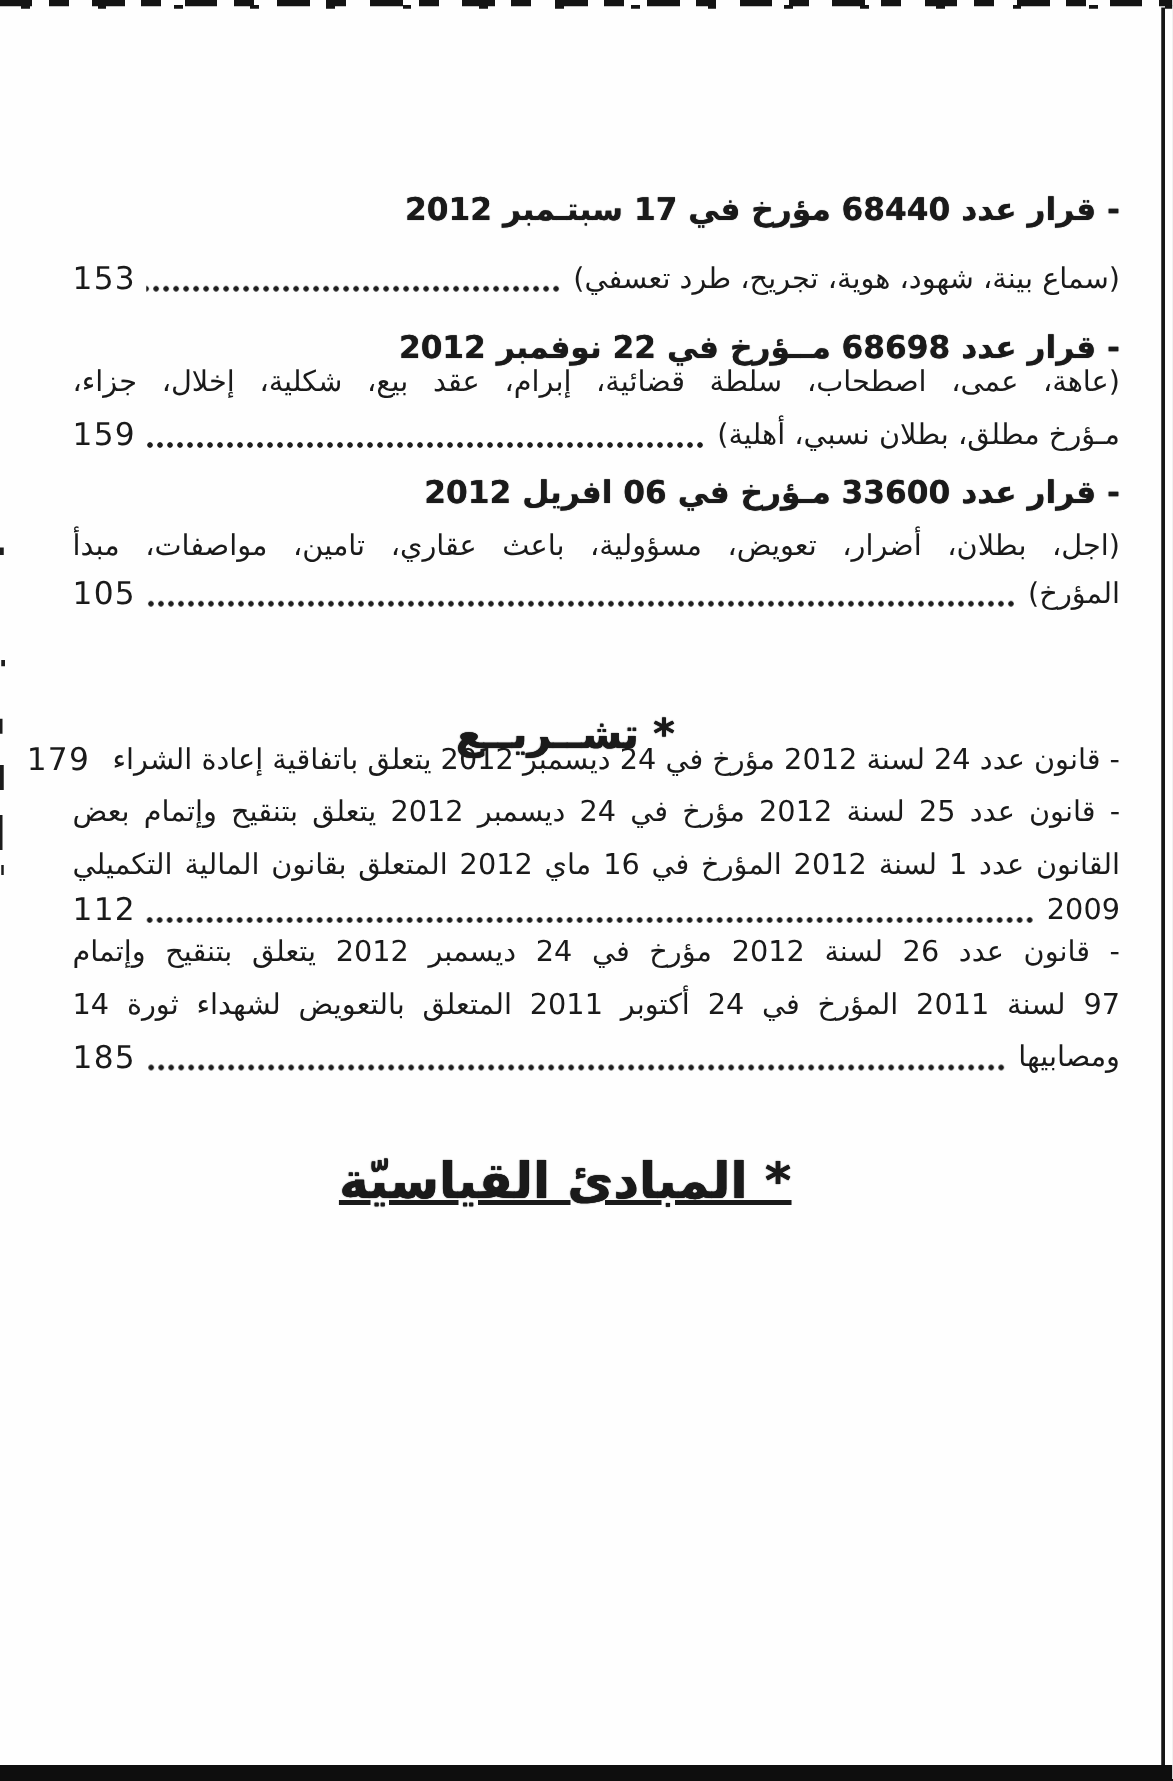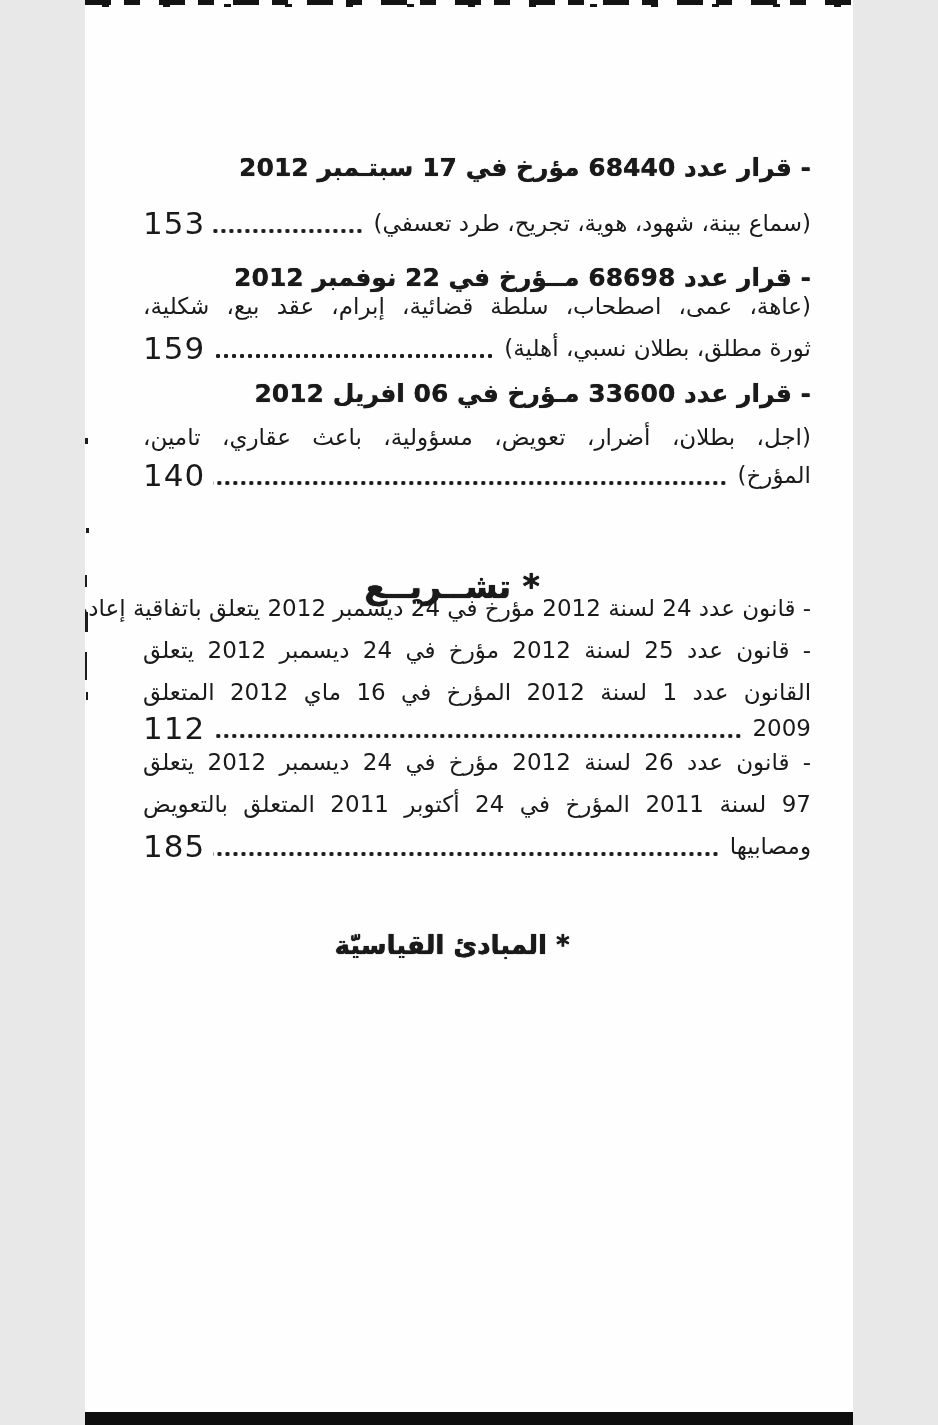--- a/index.html
+++ b/index.html
@@ -1,18 +1,18 @@
 <!DOCTYPE html>
 <html lang="ar" dir="rtl"><head>
 <meta charset="utf-8">
 <style>
   html,body{margin:0;padding:0;background:#e8e8e8;}
   .page{
     position:relative;
-    width:768px;height:1425px;
+    width:938px;height:1425px;
     margin:0 auto;
     background:#fefefe;
     overflow:hidden;
     font-family:"DejaVu Sans",sans-serif;
     color:#1a1a1a;
     direction:rtl;
   }
   
   .edge-top{
     position:absolute;top:0;left:0;right:0;height:5px;
@@ -55,31 +55,31 @@
   .leader-row{display:flex;align-items:stretch;}
   .leader-row .txt{flex:0 0 auto;}
   .dots{
     flex:1 1 auto;
     margin:0 10px 0 8px;
     background-image:radial-gradient(circle,#1c1c1c 1.9px,transparent 2.5px);
     background-size:8px 8px;
     background-repeat:repeat-x;
     background-position:right calc(100% - 8px);
   }
-  .pnum{flex:0 0 auto;font-size:31px;letter-spacing:1px;}
+  .pnum{flex:0 0 auto;font-size:25px;letter-spacing:1px;}
   .heading{
     position:absolute;right:92px;left:58px;
     text-align:center;
     font-weight:bold;
     text-shadow:0 0 1px currentColor, 0.4px 0 0 currentColor;
     direction:rtl;
     margin-top:44px;
   }
   .heading.h1{font-size:33px;line-height:46px;}
-  .heading.h2{font-size:26px;line-height:46px;}
+  .heading.h2{font-size:40px;line-height:46px;text-decoration:underline;}
 </style>
 </head>
 <body>
 
 <div class="page">
 
   <div class="edge-top"></div>
   <div class="edge-top2"></div>
   <div class="edge-right"></div>
   <div class="edge-bottom"></div>
@@ -93,31 +93,31 @@
   <div class="row title" style="top:148px;">- قرار عدد 68440 مؤرخ في 17 سبتـمبر 2012</div>
   <div class="row leader-row" style="top:203px;">
     <span class="txt">(سماع بينة، شهود، هوية، تجريح، طرد تعسفي)</span>
     <span class="dots"></span>
     <span class="pnum">153</span>
   </div>
 
   <div class="row title" style="top:258px;">- قرار عدد 68698 مــؤرخ في 22 نوفمبر 2012</div>
   <div class="row just" style="top:286px;">(عاهة، عمى، اصطحاب، سلطة قضائية، إبرام، عقد بيع، شكلية، إخلال، جزاء،</div>
   <div class="row leader-row" style="top:328px;">
-    <span class="txt">ثورة مطلق، بطلان نسبي، أهلية)</span>
+    <span class="txt">مـؤرخ مطلق، بطلان نسبي، أهلية)</span>
     <span class="dots"></span>
     <span class="pnum">159</span>
   </div>
 
   <div class="row title" style="top:374px;">- قرار عدد 33600 مـؤرخ في 06 افريل 2012</div>
   <div class="row just" style="top:417px;">(اجل، بطلان، أضرار، تعويض، مسؤولية، باعث عقاري، تامين، مواصفات، مبدأ</div>
   <div class="row leader-row" style="top:455px;">
     <span class="txt">المؤرخ)</span>
     <span class="dots"></span>
-    <span class="pnum">140</span>
+    <span class="pnum">105</span>
   </div>
 
   <div class="heading h1" style="top:520px;">* تشــريــع</div>
 
   <div class="row leader-row" style="top:588px;">
     <span class="txt">- قانون عدد 24 لسنة 2012 مؤرخ في 24 ديسمبر 2012 يتعلق باتفاقية إعادة الشراء</span>
     <span class="dots"></span>
     <span class="pnum">179</span>
   </div>
 

